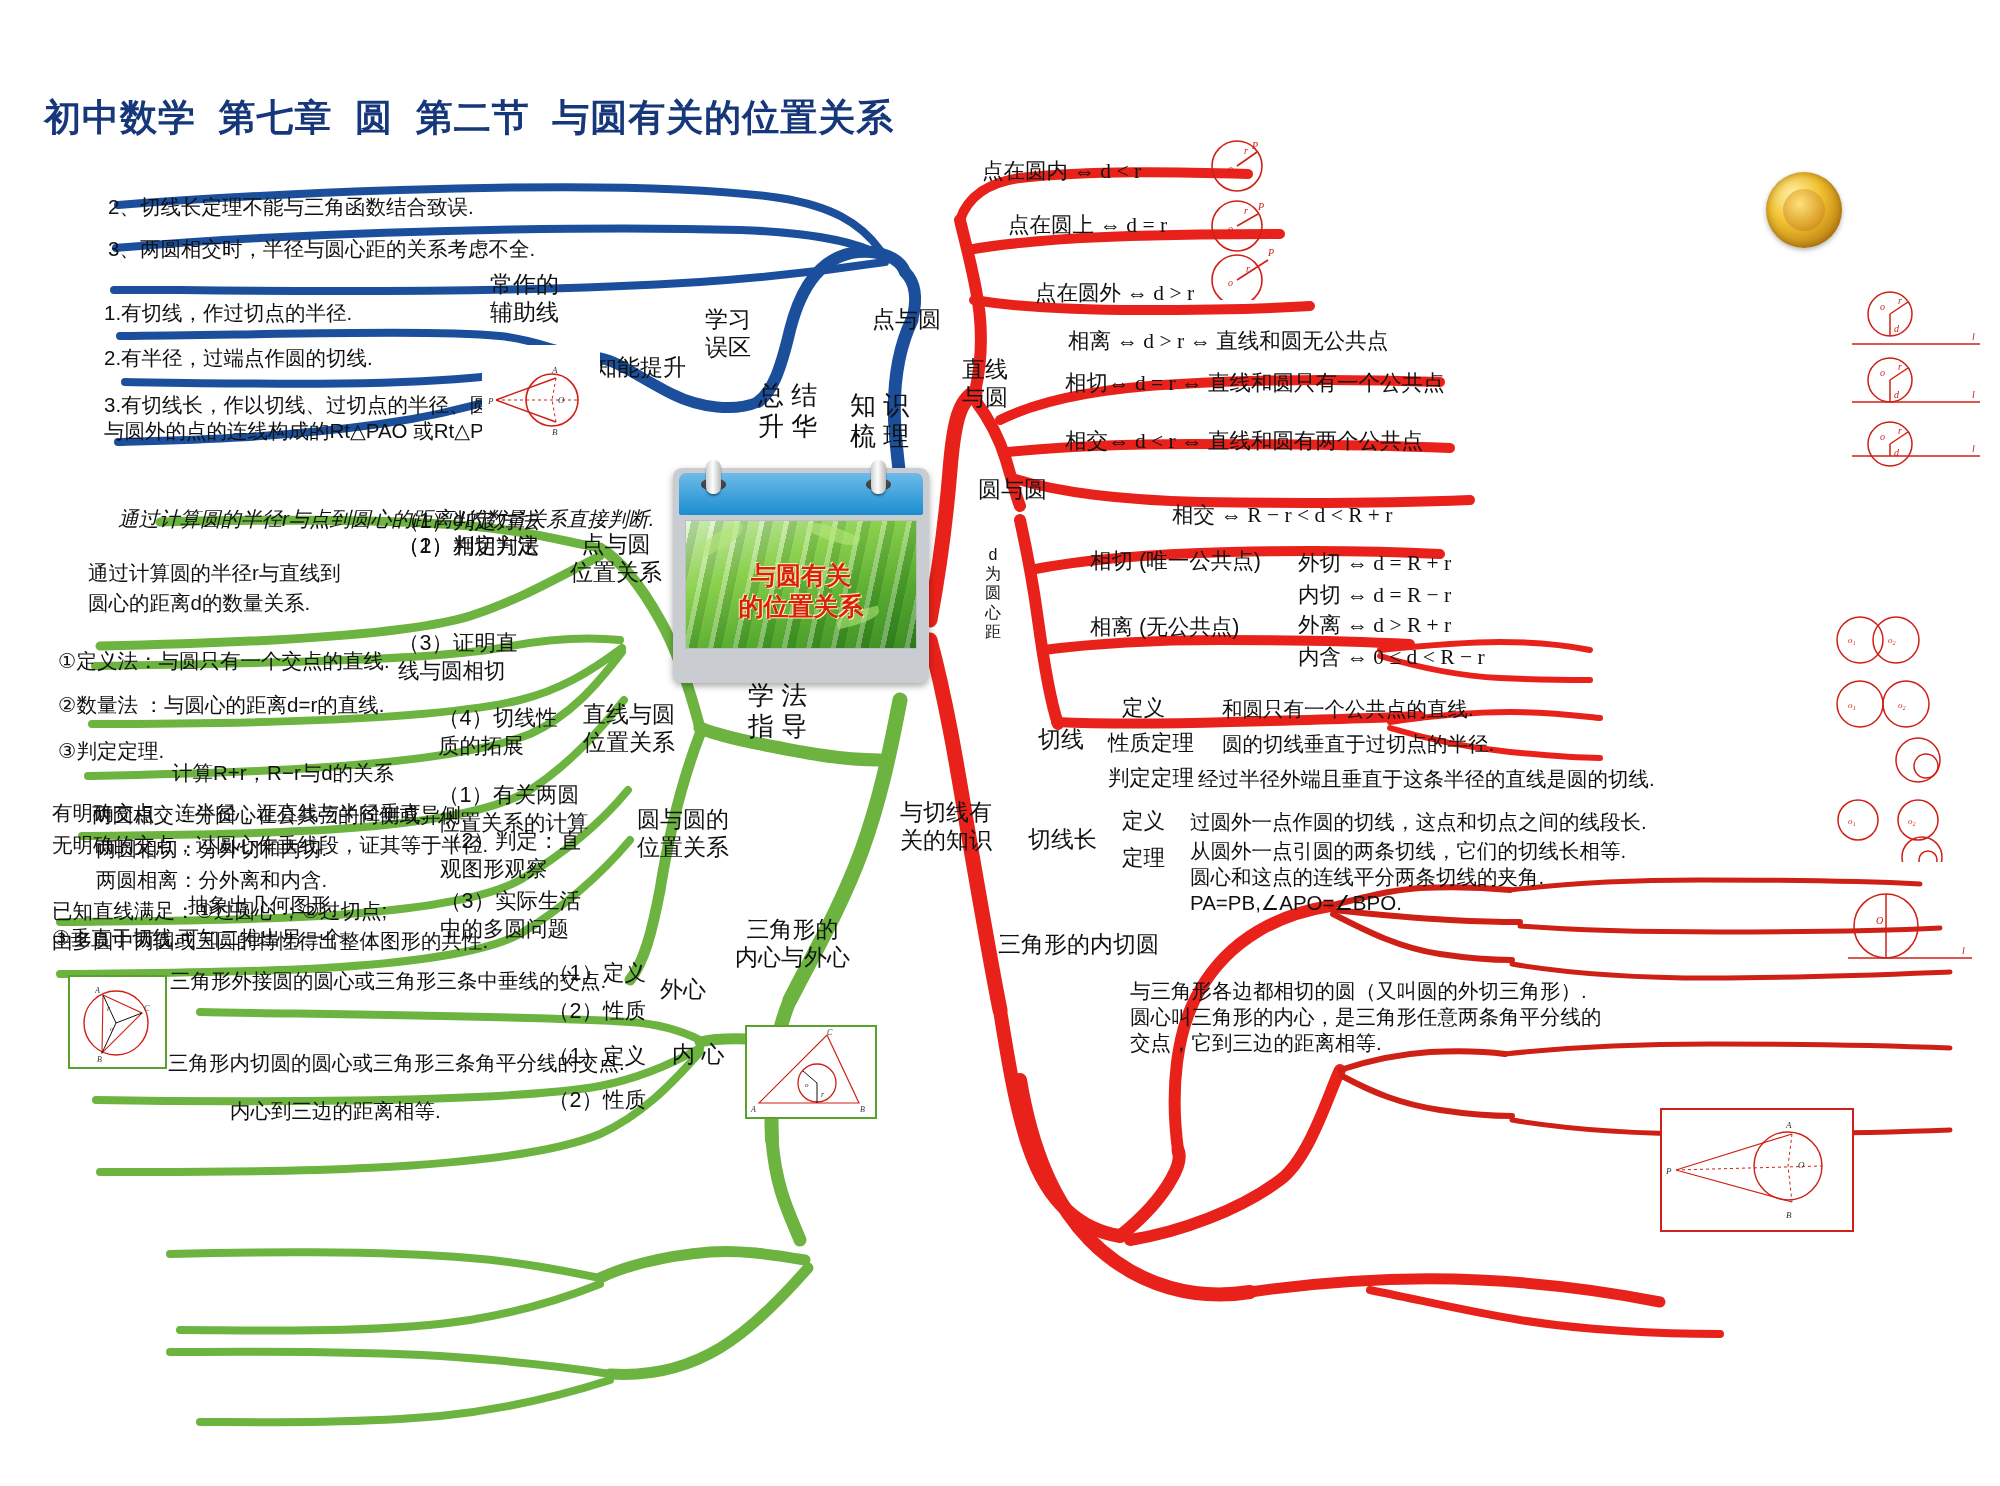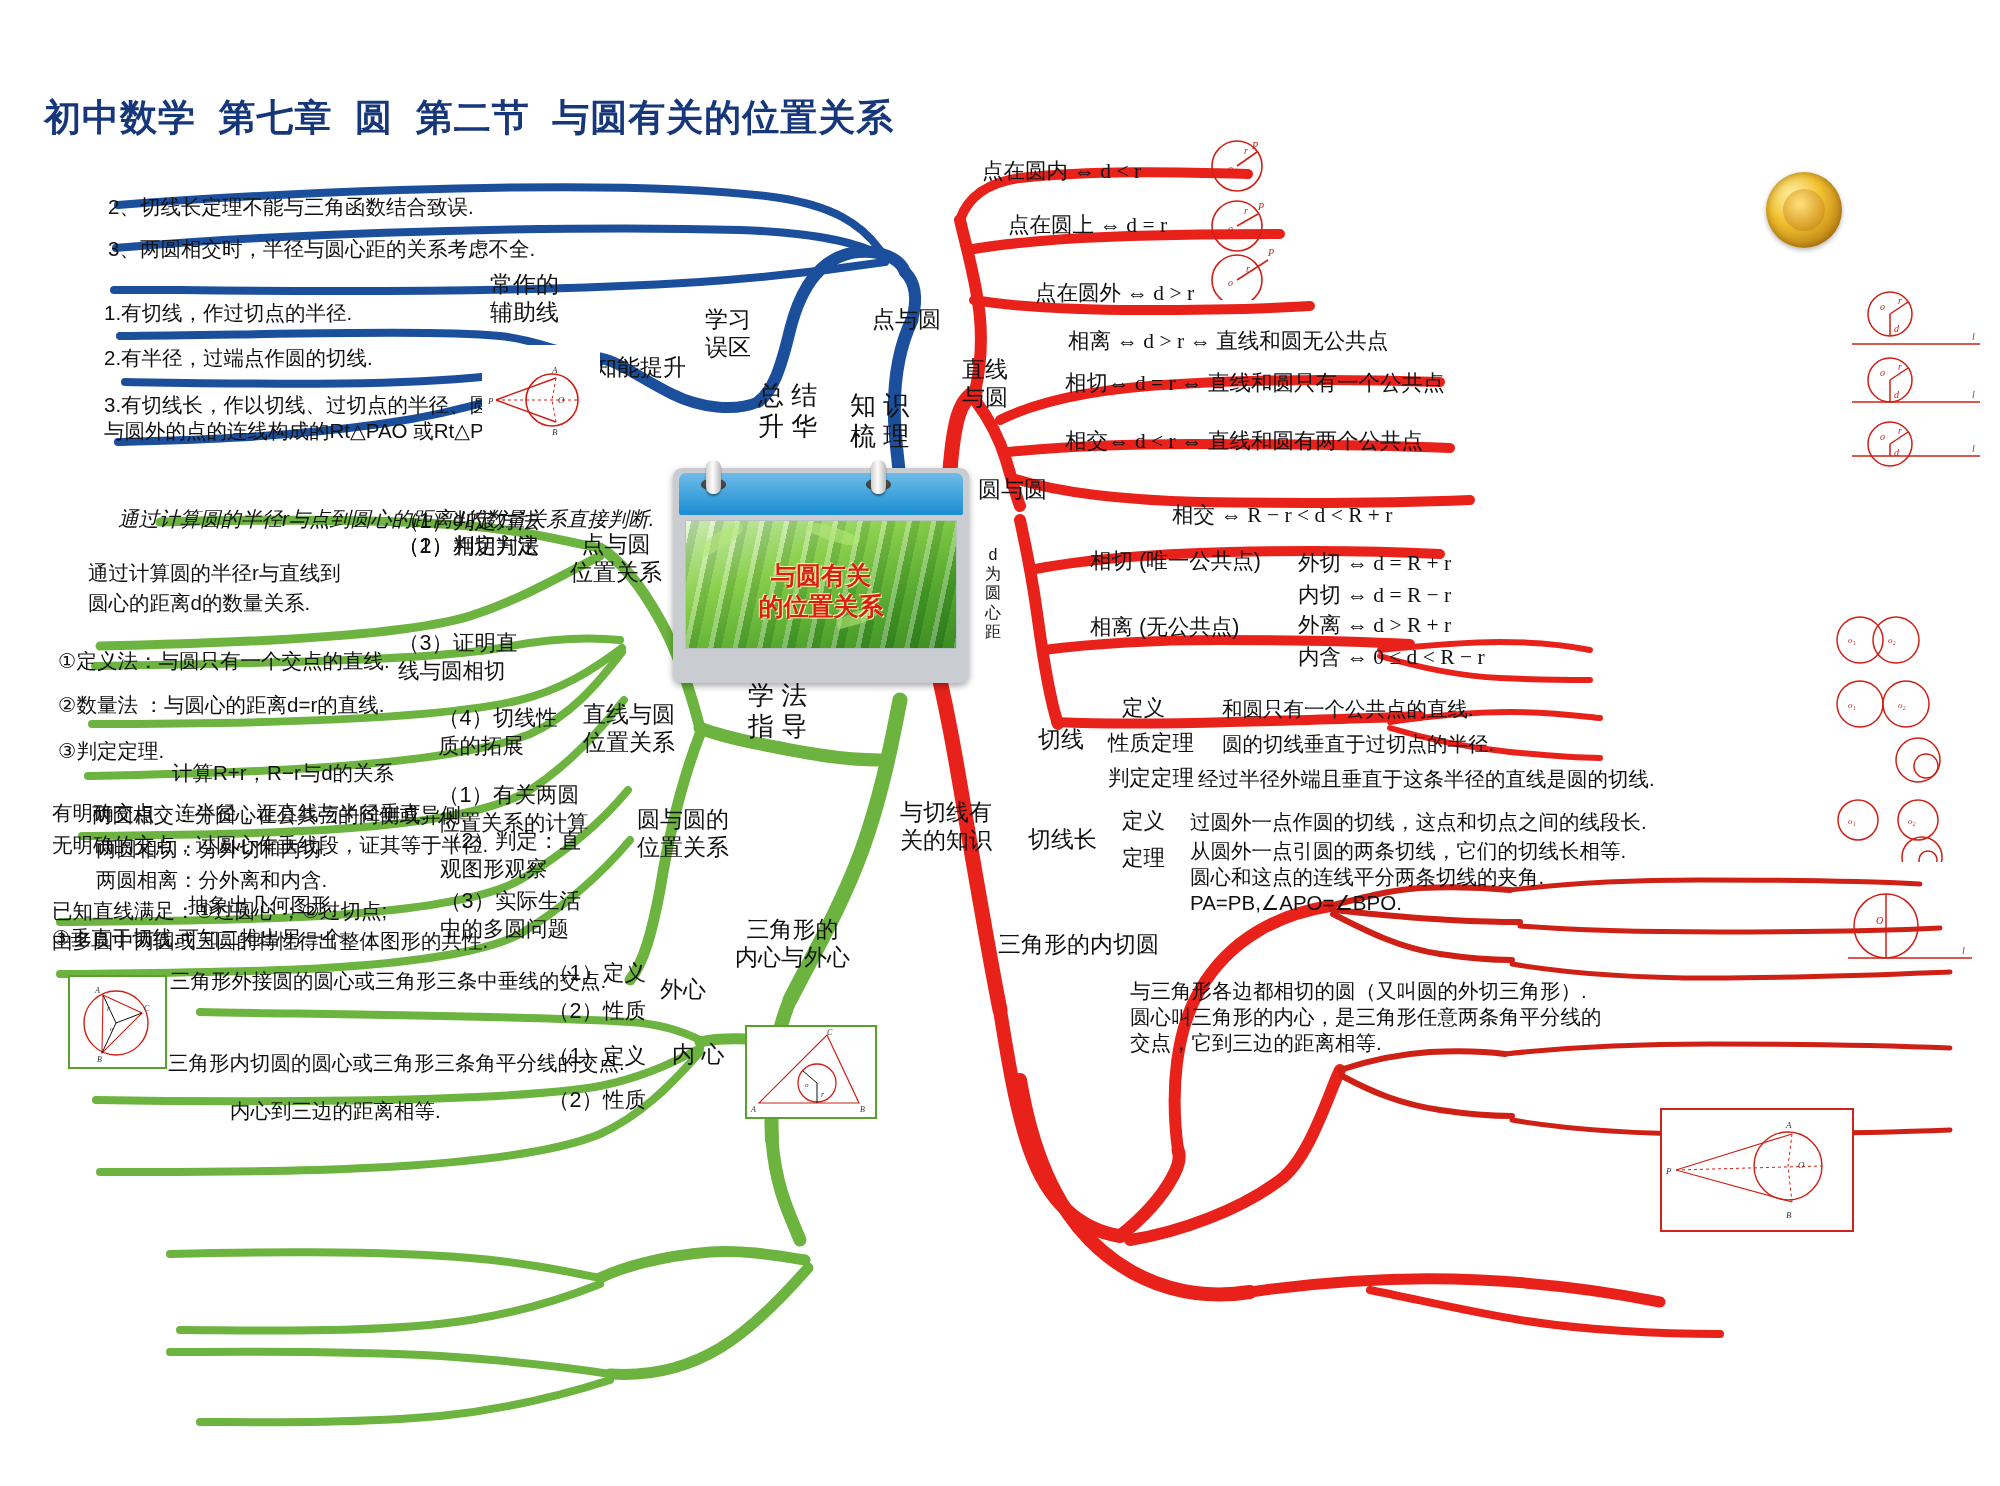--- a/index.html
+++ b/index.html
@@ -12,21 +12,21 @@
   .n{font-size:20.5px;}
   .n2{font-size:21.5px;}
   .node{font-size:26px;text-align:center;line-height:1.2;}
   .node-sm{font-size:23px;text-align:center;line-height:1.22;}
   .mi{font-style:italic;font-family:"Liberation Serif","DejaVu Serif",serif;}
   .sr{font-family:"Liberation Serif","DejaVu Serif",serif;}
   .figbox{position:absolute;border:2px solid #2b4e96;background:#fff;}
   .figbox.g{border-color:#5aa02c;}
   .figbox.r{border-color:#d0211c;}
   
-  #card{position:absolute;left:673px;top:468px;width:296px;height:215px;
+  #card{position:absolute;left:673px;top:468px;width:256px;height:215px;
         background:#c9cdd1;border-radius:9px;box-shadow:0 3px 7px rgba(0,0,0,.35);}
   #card .blue{position:absolute;left:6px;top:5px;right:6px;height:42px;border-radius:7px 7px 2px 2px;
         background:linear-gradient(#6ebbe8,#1b8dd1);}
   #card .photo{position:absolute;left:12px;top:52px;right:12px;bottom:34px;
         background:linear-gradient(160deg,#dff3cd 0%,#8fd24f 35%,#4da12a 70%,#2f7d1c 100%);
         overflow:hidden;border:1px solid #b9c0c4;}
   #card .photo .bamboo{position:absolute;inset:0;
         background:repeating-linear-gradient(102deg,rgba(255,255,255,.30) 0 5px,rgba(26,100,20,.22) 5px 13px,rgba(120,200,70,.18) 13px 24px);}
   #card .photo .leaf{position:absolute;background:rgba(180,230,120,.6);border-radius:60% 0 60% 0;}
   #card .cardtext{position:absolute;left:0;right:0;top:92px;text-align:center;

